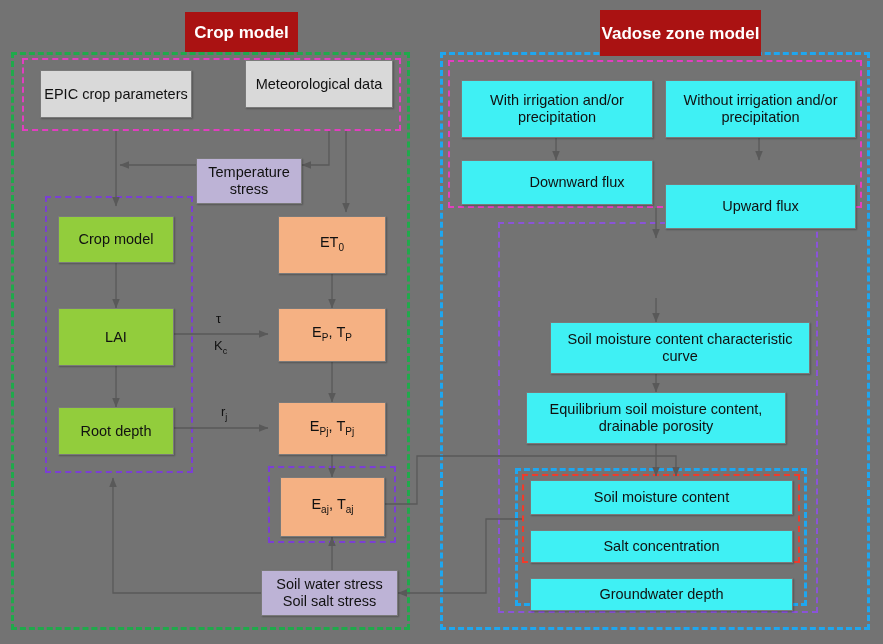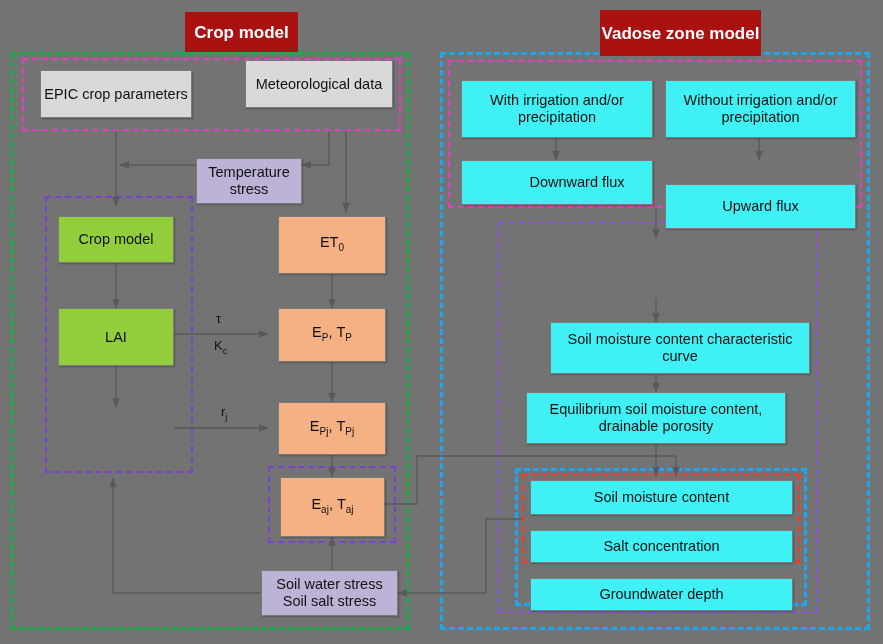--- a/index.html
+++ b/index.html
@@ -128,20 +128,23 @@
   </div>
 
   <div class="box b-green" style="left:58px;top:216px;width:116px;height:47px;">
     <span>Crop model</span>
   </div>
 
   <div class="box b-green" style="left:58px;top:308px;width:116px;height:58px;">
     <span>LAI</span>
   </div>
 
+  <div class="box b-green" style="left:58px;top:407px;width:116px;height:48px;">
+    <span>Root depth</span>
+  </div>
 
   <div class="box b-orange" style="left:278px;top:216px;width:108px;height:58px;">
     <span>
       <span>ET</span><sub>0</sub>
     </span>
   </div>
 
   <div class="box b-orange" style="left:278px;top:308px;width:108px;height:54px;">
     <span>
       <span>E</span><sub>P</sub><span>,&nbsp;</span><span>T</span><sub>P</sub>

